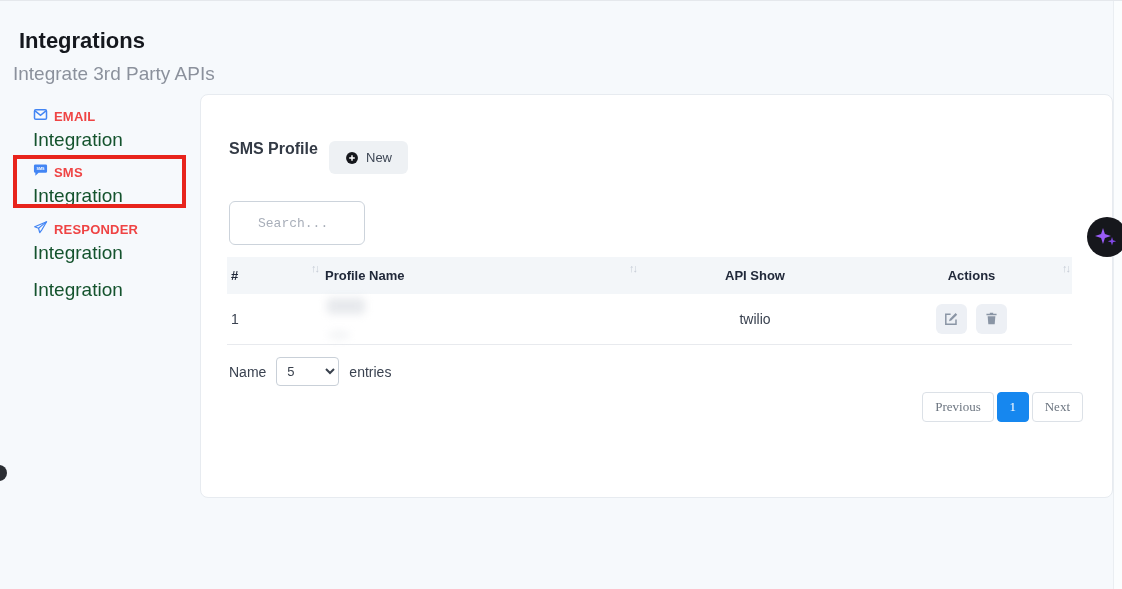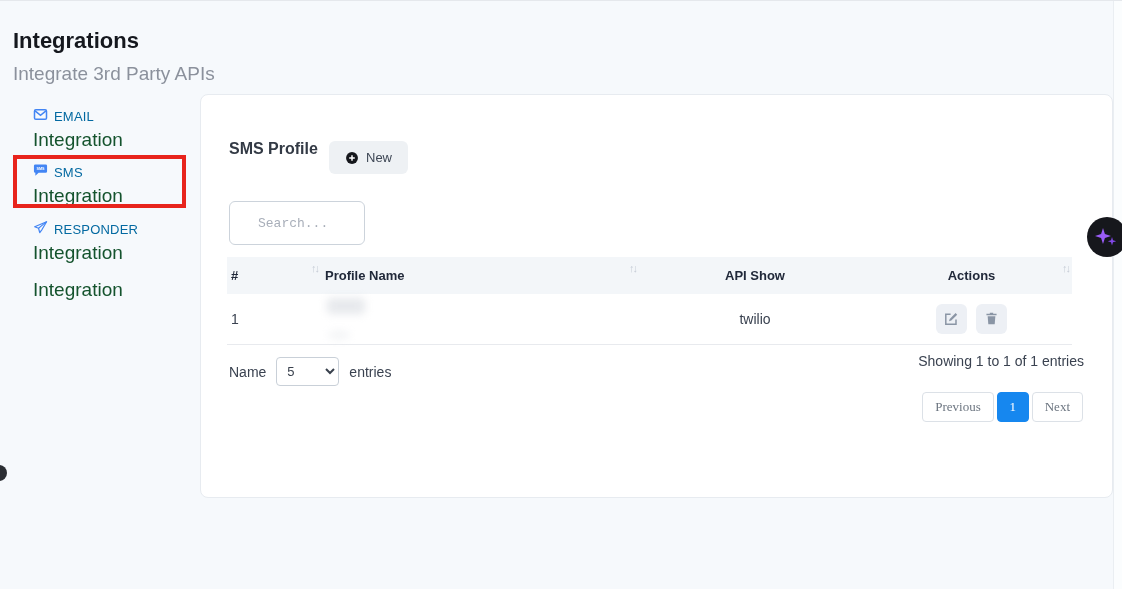--- a/index.html
+++ b/index.html
@@ -1,28 +1,28 @@
 <!DOCTYPE html>
 <html><head>
 <meta charset="utf-8">
 <style>
   * { margin:0; padding:0; box-sizing:border-box; }
   body { font-family:"Liberation Sans", sans-serif; background:#fff; }
   .screen{ position:relative; width:1122px; height:589px; background:#f6f9fc;
            border-top:1px solid #e5e8ec; overflow:hidden; }
 
   
-  .page-title{ position:absolute; left:13px; top:27px; font-size:22px; font-weight:700; color:#15181e; }
+  .page-title{ position:absolute; left:19px; top:27px; font-size:22px; font-weight:700; color:#15181e; }
   .page-subtitle{ position:absolute; left:13px; top:62px; font-size:19px; color:#8b919c; }
 
   
   .side-item{ position:absolute; left:33px; width:160px; cursor:pointer; }
   .side-head{ display:flex; align-items:center; gap:6px; }
   .side-head svg{ flex:0 0 auto; }
-  .side-label{ font-size:13px; font-weight:400; color:#0369a1; letter-spacing:.2px; }
+  .side-label{ font-size:13px; font-weight:700; color:#ef4444; letter-spacing:.2px; }
   .side-sub{ font-size:19px; color:#14532d; margin-top:3px; }
 
   .red-box{ position:absolute; left:13px; top:154px; width:173px; height:53px;
             border:4px solid #e8241c; pointer-events:none; z-index:5; }
 
   
   .panel{ position:absolute; left:200px; top:93px; width:913px; height:404px;
           background:#fff; border:1px solid #e7ebf0; border-radius:8px; }
   .panel-heading{ position:absolute; left:28px; top:140px; font-size:16px; font-weight:700; color:#333a45; }
   
@@ -201,21 +201,20 @@
     </table>
 
     <div class="length-ctrl">
       <span>Name</span>
       <select class="length-select">
         <option>5</option>
       </select>
       <span>entries</span>
     </div>
 
-    <div class="info-text">Showing 1 to 1 of 1 entries</div>
 
     <div class="pagination">
       <button class="page-btn">Previous</button>
       <button class="page-btn num active">1</button>
       <button class="page-btn">Next</button>
     </div>
   </section>
 
   <div class="right-strip"></div>
 

